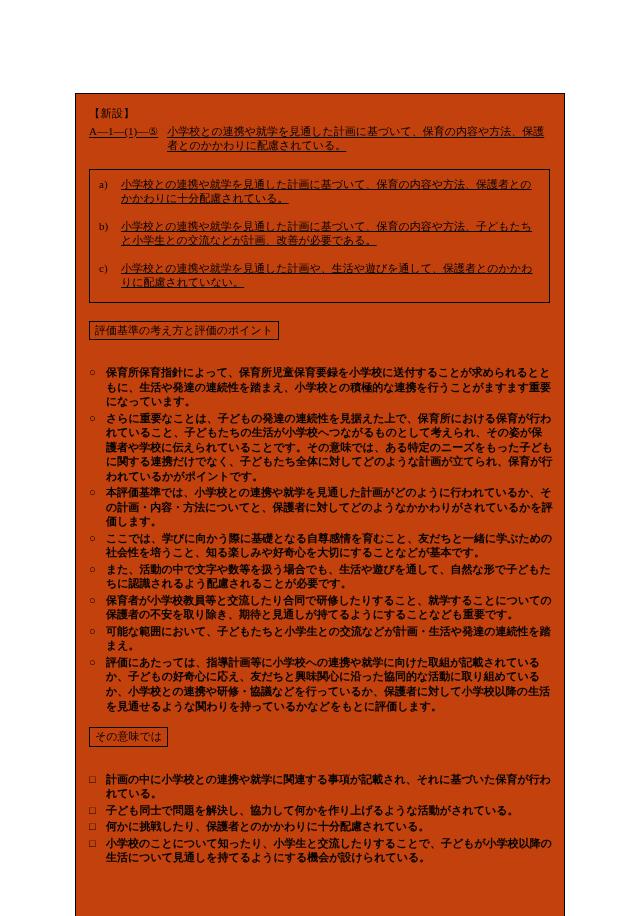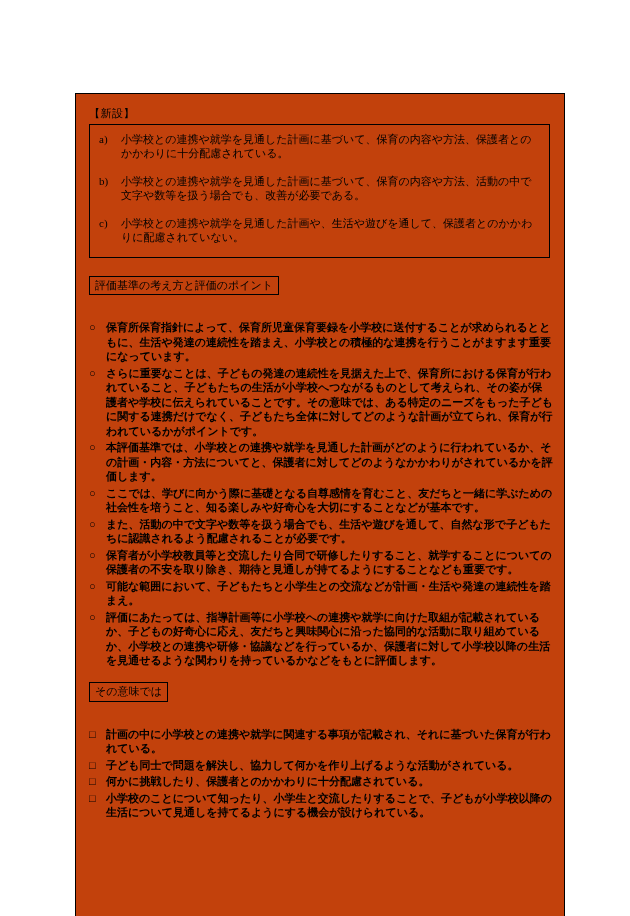--- a/index.html
+++ b/index.html
@@ -22,51 +22,55 @@
   .heading .ttl { flex:1; text-decoration:underline; text-underline-offset:2px; }
   .judgment {
     border:1px solid #000;
     margin:0 3px 18px 0;
     padding:7px 9px 12px 9px;
   }
   .judgment .jhead { margin-bottom:6px; letter-spacing:0.5px; }
   .jitem { display:flex; margin-bottom:13px; }
   .jitem:last-child { margin-bottom:0; }
   .jitem .key { flex:0 0 22px; }
-  .jitem .txt { flex:1; }
+  .jitem .txt { flex:1;text-decoration:underline; }
   .sec-label {
     display:inline-block;
     border:1px solid #000;
     padding:1px 5px 2px 5px;
     margin-bottom:25px;
   }
   .blist { margin-bottom:14px; }
   .bitem { display:flex; margin-bottom:2px; }
   .bitem .bullet { flex:0 0 17px; }
   .bitem .txt { flex:1;font-weight:bold; }
   .focus-sec .blist { margin-bottom:0; }
 </style>
 </head>
 <body>
 
 <div class="outer">
 
   <div class="new-label">【新設】</div>
 
+  <div class="heading">
+    <span class="num">A―1―(1)―⑤</span>
+    <span class="ttl">小学校との連携や就学を見通した計画に基づいて、保育の内容や方法、保護者とのかかわりに配慮されている。</span>
+  </div>
 
   <div class="judgment">
 
     <div class="jitem">
       <span class="key">a)</span>
       <span class="txt">小学校との連携や就学を見通した計画に基づいて、保育の内容や方法、保護者とのかかわりに十分配慮されている。</span>
     </div>
 
     <div class="jitem">
       <span class="key">b)</span>
-      <span class="txt">小学校との連携や就学を見通した計画に基づいて、保育の内容や方法、活動の中で文字や数等を扱う場合でも、改善が必要である。</span>
+      <span class="txt">小学校との連携や就学を見通した計画に基づいて、保育の内容や方法、子どもたちと小学生との交流などが計画、改善が必要である。</span>
     </div>
 
     <div class="jitem">
       <span class="key">c)</span>
       <span class="txt">小学校との連携や就学を見通した計画や、生活や遊びを通して、保護者とのかかわりに配慮されていない。</span>
     </div>
   </div>
 
   <div>
     <div class="sec-label">評価基準の考え方と評価のポイント</div>

